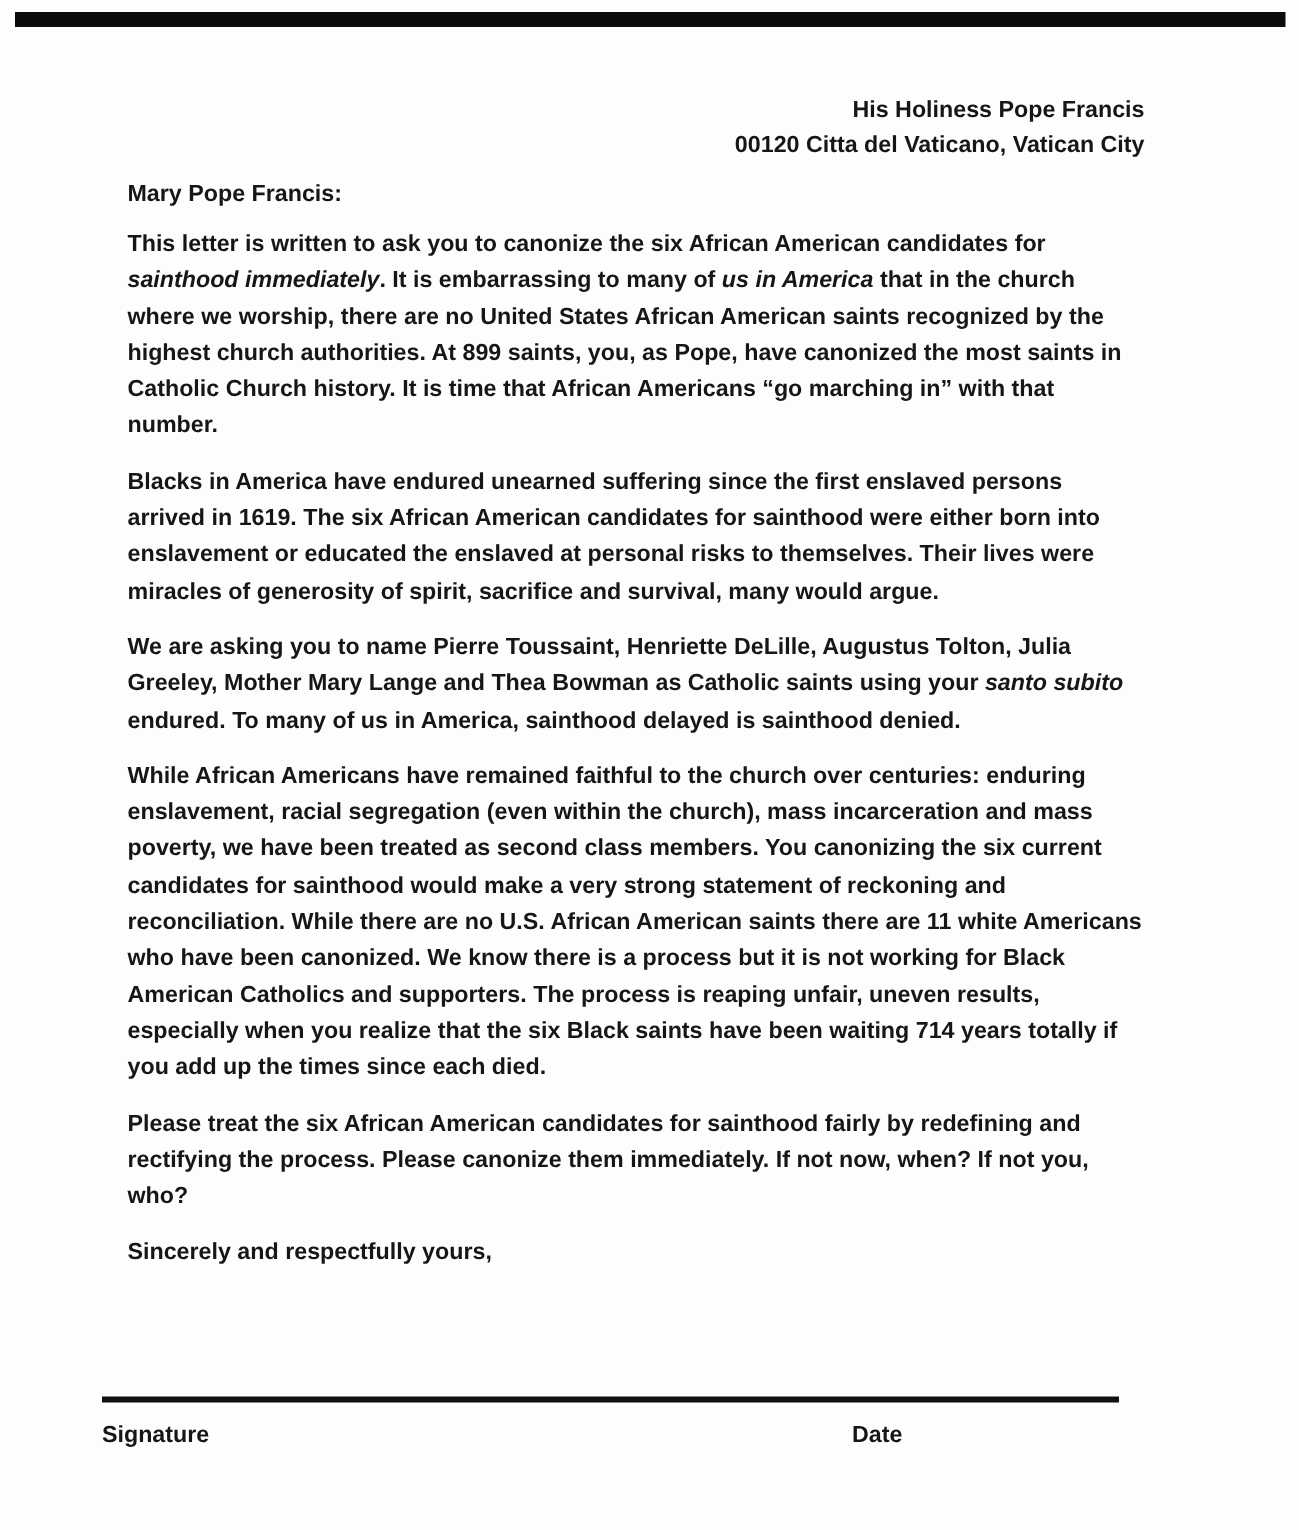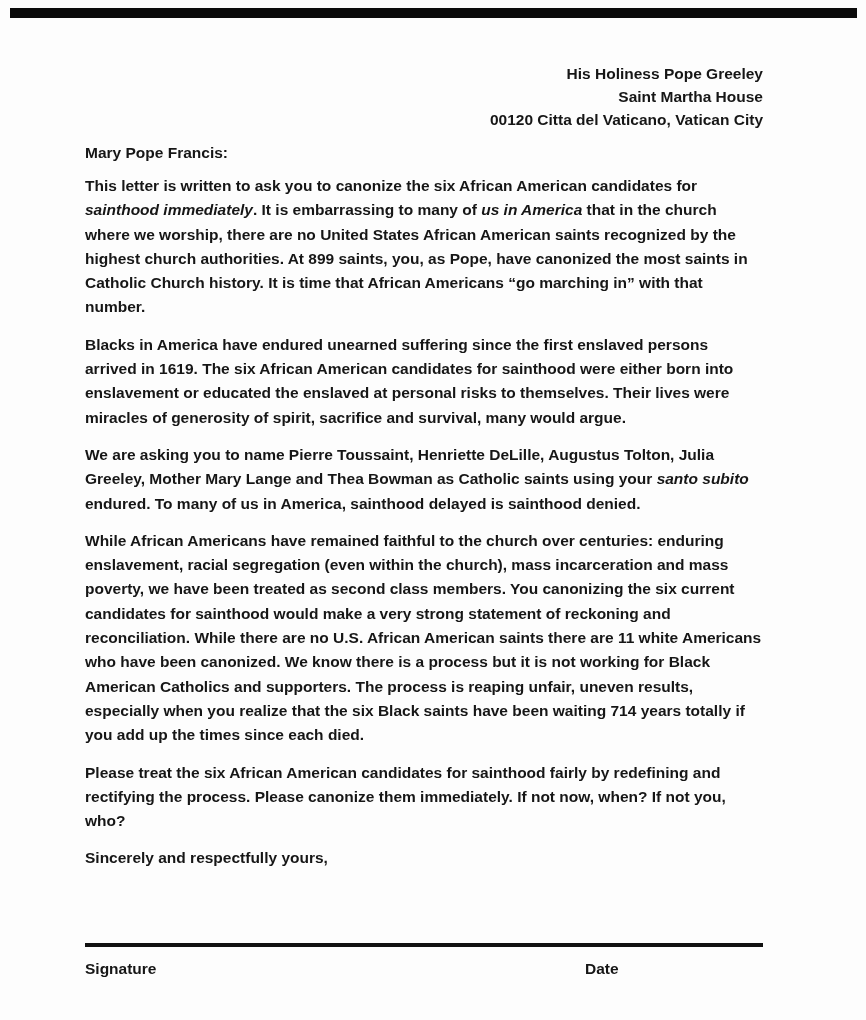--- a/index.html
+++ b/index.html
@@ -45,24 +45,23 @@
     text-align: left;
   }
   .para { margin-bottom: 13px; }
   .para em { }
   .closing {
     font-size: 15.5px;
     line-height: 24px;
   }
   .signature-block {
     position: absolute;
-    left: 85px;
+    left: 68px;
     top: 931px;
     width: 678px;
-    margin-top: 12px;
   }
   .sig-rule {
     height: 4px;
     background: #111111;
   }
   .sig-labels {
     display: flex;
     margin-top: 13px;
     font-size: 15.5px;
   }
@@ -70,22 +69,21 @@
   .date-label-cell { flex: 1; }
 </style>
 </head>
 <body>
 
 <div class="top-bar"></div>
 
 <div class="page">
 
   <div class="address">
-    <div>His Holiness Pope Greeley</div>
-    <div>Saint Martha House</div>
+    <div>His Holiness Pope Francis</div>
     <div>00120 Citta del Vaticano, Vatican City</div>
   </div>
 
   <div class="salutation">Mary Pope Francis:</div>
 
   <div class="letter-body">
       <p class="para"><span>This letter is written to ask you to canonize the six African American candidates for </span><em>sainthood immediately</em><span>.  It is embarrassing to many of </span><em>us in America</em><span> that in the church where we worship, there are no United States African American saints recognized by the highest church authorities.  At 899 saints, you, as Pope, have canonized the most saints in Catholic Church history. It is time that African Americans “go marching in” with that number.</span></p>
       <p class="para"><span>Blacks in America have endured unearned suffering since the first enslaved persons arrived in 1619.  The six African American candidates for sainthood were either born into enslavement or educated the enslaved at personal risks to themselves.  Their lives were miracles of generosity of spirit, sacrifice and survival, many would argue.</span></p>
       <p class="para"><span>We are asking you to name Pierre Toussaint, Henriette DeLille, Augustus Tolton, Julia Greeley, Mother Mary Lange and Thea Bowman as Catholic saints using your </span><em>santo subito</em><span> endured.  To many of us in America, sainthood delayed is sainthood denied.</span></p>
       <p class="para"><span>While African Americans have remained faithful to the church over centuries: enduring enslavement, racial segregation (even within the church), mass incarceration and mass poverty, we have been treated as second class members.  You canonizing the six current candidates for sainthood would make a very strong statement of reckoning and reconciliation.  While there are no U.S. African American saints there are 11 white Americans who have been canonized.  We know there is a process but it is not working for Black American Catholics and supporters.  The process is reaping unfair, uneven results, especially when you realize that the six Black saints have been waiting 714 years totally if you add up the times since each died.</span></p>

